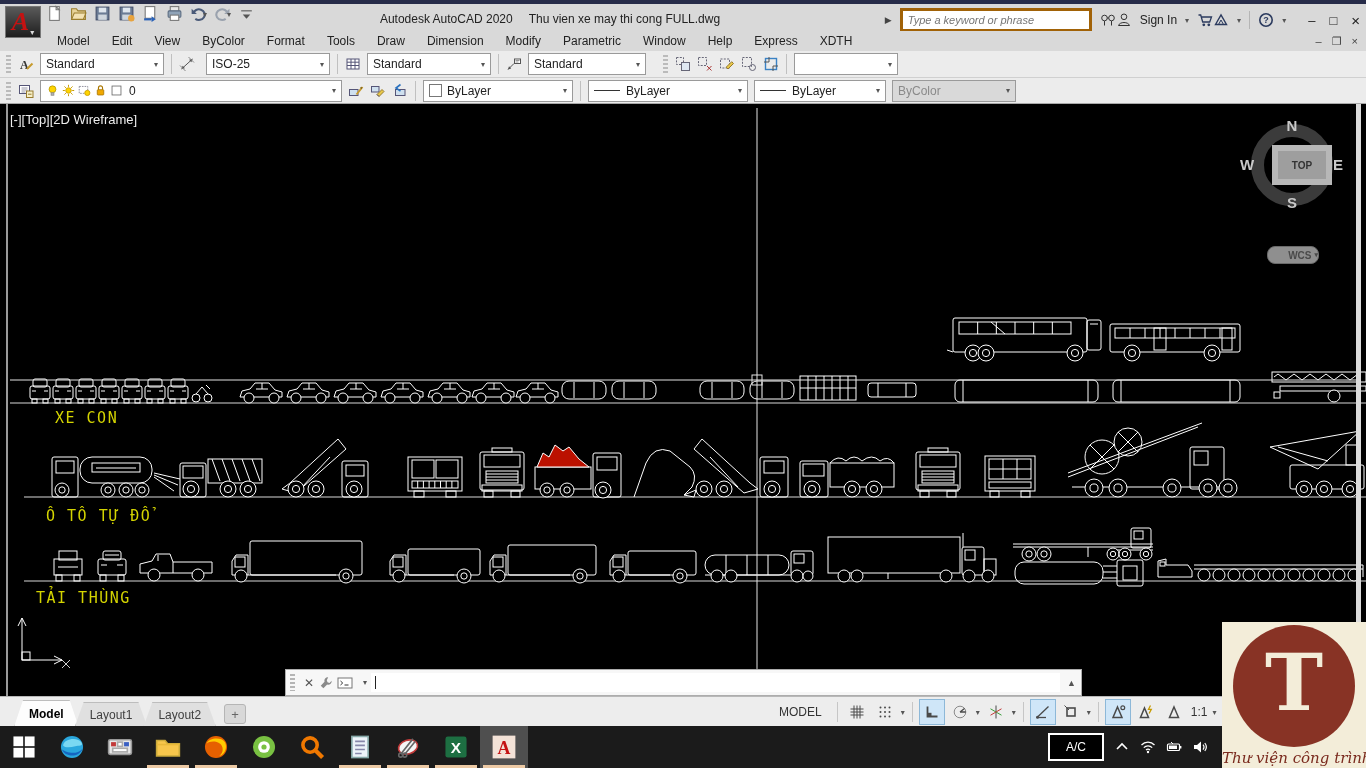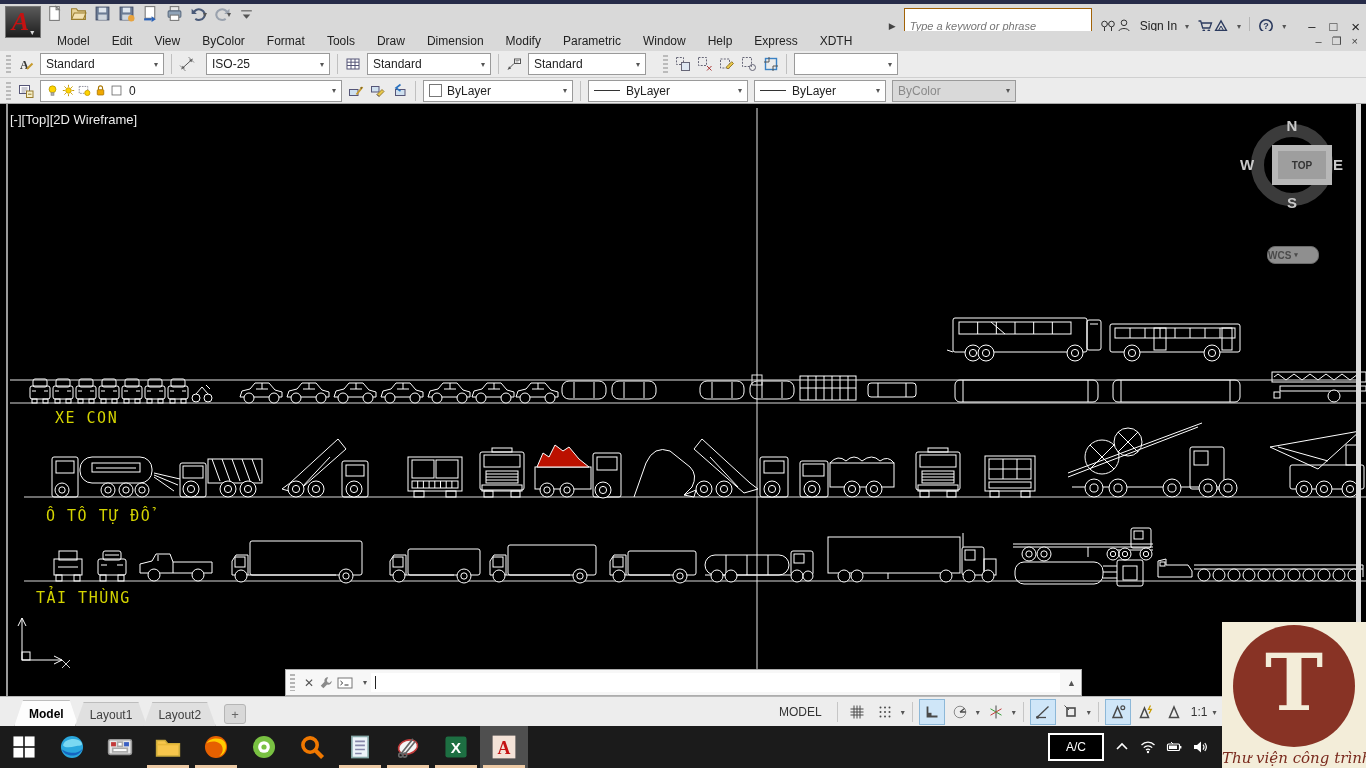--- a/index.html
+++ b/index.html
@@ -12,21 +12,21 @@
   .acad-logo{position:absolute;left:5px;top:6px;width:34px;height:30px;background:linear-gradient(#5a5a5a,#1e1e1e);
              border:1px solid #777;display:flex;align-items:center;justify-content:center;z-index:6;}
   .acad-logo .bigA{font-family:"Liberation Serif",serif;font-style:italic;font-weight:bold;font-size:26px;color:#c41212;line-height:1;}
   .acad-logo .lcaret{color:#ddd;font-size:8px;margin-left:1px;align-self:flex-end;}
   .qat{position:absolute;left:46px;top:5px;display:flex;align-items:center;gap:7px;}
   .qat .ic{width:17px;height:17px;}
   .qat .caret{font-size:8px;color:#555;margin-left:-4px;}
   .title-text{position:absolute;left:330px;top:8px;width:440px;text-align:center;color:#222;font-size:12px;white-space:nowrap;}
   .title-text .gap{display:inline-block;width:16px;}
   .title-right{position:absolute;right:6px;top:4px;display:flex;align-items:center;gap:8px;}
-  .search-box{width:176px;height:18px;border:1px solid #a16207;background:#fff;font-size:11px;font-style:italic;padding:8px 5px;color:#666;}
+  .search-box{width:176px;height:18px;border:3px solid #a16207;background:#fff;font-size:11px;font-style:italic;padding:0 5px;color:#666;}
   .tr-ic .ic{width:16px;height:16px;}
   .signin{font-size:12px;color:#222;}
   .tinycaret{font-size:8px;color:#555;}
   .vsep{width:1px;height:18px;background:#b5b5b5;}
   .winbtns{display:flex;align-items:center;gap:14px;margin-left:14px;font-size:13px;color:#222;}
   .menu-item{padding:0 11px;font-size:12px;color:#222;cursor:default;}
   .docbtns{margin-left:auto;margin-right:8px;display:flex;gap:10px;font-size:11px;color:#444;}
   
   .tbrow{position:absolute;left:0;width:1366px;height:26px;background:#ececec;display:flex;align-items:center;}
   .tb1{top:51px;border-bottom:1px solid #d0d0d0;}
@@ -52,21 +52,21 @@
   .viewcube{position:absolute;left:1243px;top:14px;width:98px;height:98px;}
   .vc-ring{position:absolute;left:8px;top:6px;width:56px;height:56px;border:13px solid #3b3b3b;border-radius:50%;}
   .vc-letter{position:absolute;color:#c9c9c9;font-weight:bold;font-size:15px;}
   .vc-n{left:0;right:0;top:-1px;text-align:center;}
   .vc-s{left:0;right:0;top:76px;text-align:center;}
   .vc-w{left:-3px;top:38px;}
   .vc-e{right:-2px;top:38px;}
   .vc-face{position:absolute;left:29px;top:27px;width:60px;height:40px;background:#9e9e9e;border:6px solid #b7b7b7;
            box-sizing:border-box;display:flex;align-items:center;justify-content:center;font-size:10px;font-weight:bold;color:#333;text-align:right;}
   .wcs-pill{position:absolute;left:1267px;top:142px;width:50px;height:16px;background:#8f8f8f;border:1px solid #6a6a6a;border-radius:8px;
-            display:flex;align-items:center;justify-content:flex-start;gap:3px;color:#4a4a4a;font-size:10px;font-weight:bold;}
+            display:flex;align-items:center;justify-content:flex-end;gap:3px;color:#4a4a4a;font-size:10px;font-weight:bold;}
   
   .cmdline{position:absolute;left:285px;top:565px;width:795px;height:25px;background:#f7f7f7;border:1px solid #adadad;
            display:flex;align-items:center;box-shadow:0 1px 3px rgba(0,0,0,.4);}
   .cmd-grip{width:5px;height:17px;margin:0 4px;background:repeating-linear-gradient(#b5b5b5 0 2px,#f7f7f7 2px 4px);}
   .cmd-x{color:#555;font-size:12px;padding:0 5px;}
   .cmd-wrench .ic{width:14px;height:14px;}
   .cmd-promptbox{width:22px;height:16px;margin:0 4px;display:flex;align-items:center;}
   .cmd-promptbox .ic{width:16px;height:16px;}
   .cmd-input{flex:1;height:19px;background:#fff;margin-right:2px;display:flex;align-items:center;font-size:12px;color:#222;padding-left:4px;}
   .cmd-cursor{width:1px;height:13px;background:#222;}
@@ -108,20 +108,23 @@
   .ic{display:inline-block;vertical-align:middle;}
 </style>
 </head>
 <body>
 
 <div id="screen">
 
   <div class="topstrip"></div>
 
   <div class="titlebar">
+    <div class="title-text">
+      <span>Autodesk AutoCAD 2020</span><span class="gap"></span><span>Thu vien xe may thi cong FULL.dwg</span>
+    </div>
     <div class="title-right">
       <span style="font-size:9px;color:#444;">▶</span>
       <input class="search-box" placeholder="Type a keyword or phrase" style="">
       <span class="tr-ic"><svg viewBox="0 0 16 16" class="ic">
             <circle cx="4.5" cy="6" r="2.8" fill="none" stroke="#333"></circle>
             <circle cx="11.5" cy="6" r="2.8" fill="none" stroke="#333"></circle>
             <path d="M4.5 9v4.5M11.5 9v4.5M7.3 6h1.4" stroke="#333"></path>
           </svg><svg viewBox="0 0 16 16" class="ic">
             <circle cx="8" cy="4.8" r="2.8" fill="none" stroke="#333"></circle>
             <path d="M2.5 13.5c1.2-4 9.8-4 11 0z" fill="none" stroke="#333"></path>

